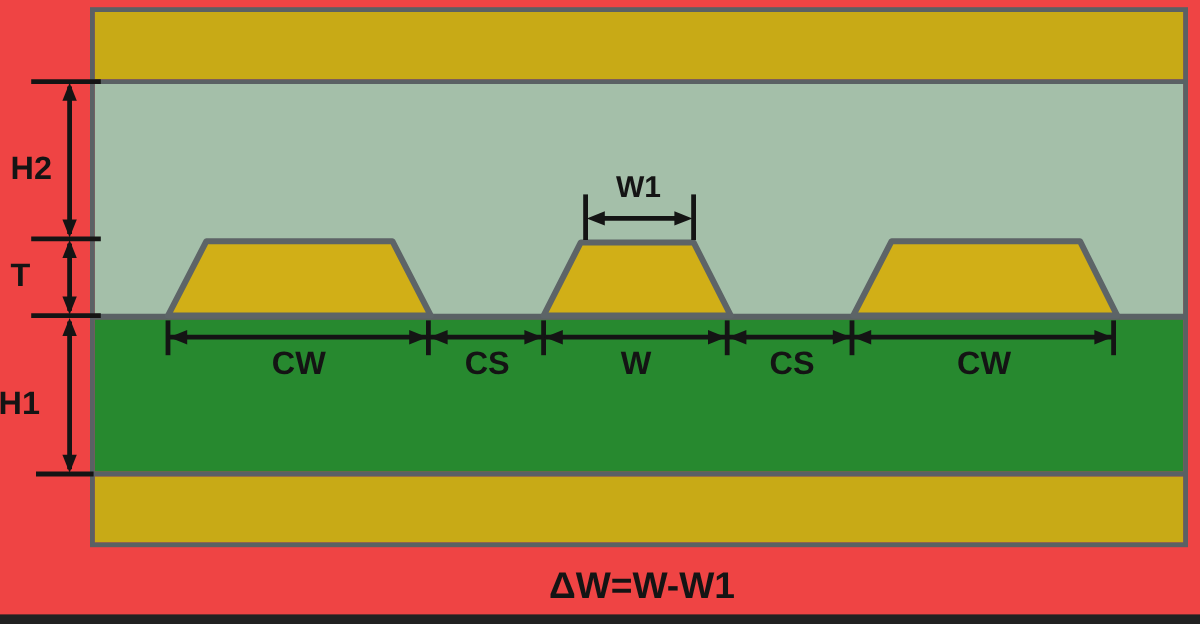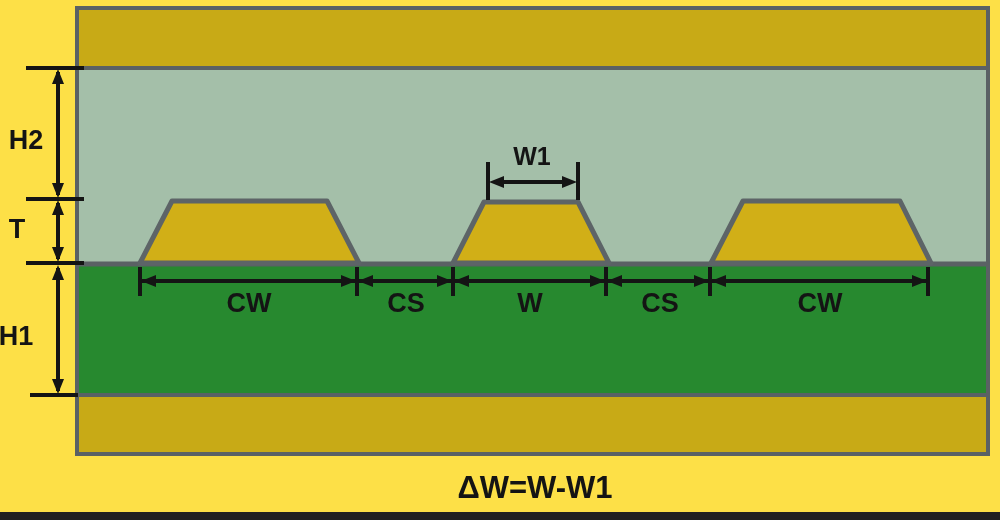--- a/index.html
+++ b/index.html
@@ -1,21 +1,21 @@
 <!DOCTYPE html>
 <html><head>
 <meta charset="utf-8">
 <style>
   html, body { margin: 0; padding: 0; }
   body { background: #ffffff; }
   .canvas {
     position: relative;
     width: 1000px;
     height: 520px;
-    background: #fde047;
+    background: #ef4444;
     overflow: hidden;
     font-family: "Liberation Sans", sans-serif;
   }
   svg { display: block; }
   .outline { fill: none; stroke: #5a6164; stroke-width: 4; }
   .divider { stroke: #5a6164; stroke-width: 4; fill: none; }
   .divider-thick { stroke: #5a6164; stroke-width: 5; fill: none; }
   .trace { stroke: #5d6467; stroke-width: 5; stroke-linejoin: round; }
   .dim-line { stroke: #141414; stroke-width: 4; fill: none; }
   .dim-head { fill: #141414; stroke: none; }

